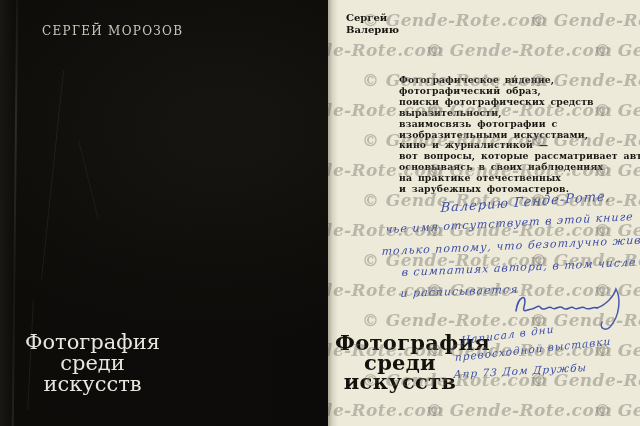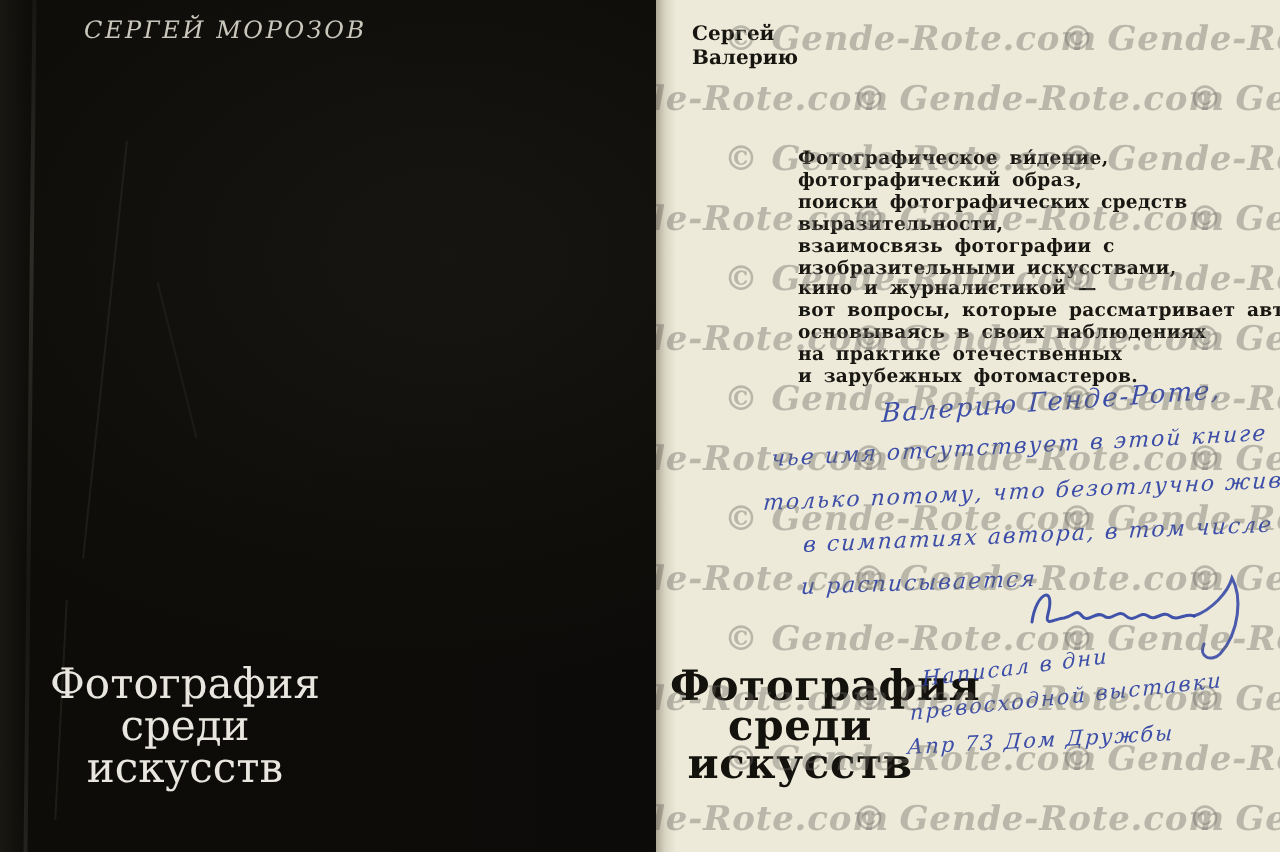--- a/index.html
+++ b/index.html
@@ -11,22 +11,22 @@
            radial-gradient(ellipse 420px 300px at 68% 30%, #171511 0%, rgba(23,21,17,0) 70%),
            linear-gradient(90deg,#191813 0px,#0d0c09 14px,#0c0b09 100%);
          background-color:#0c0b09;}
   .crease{position:absolute;pointer-events:none;}
   .crease.c1{left:14px;top:0;width:2px;height:426px;
              background:linear-gradient(180deg,rgba(225,220,205,.05),rgba(225,220,205,.14) 30%,rgba(225,220,205,.05) 70%,rgba(225,220,205,.10));
              transform:rotate(.6deg);}
   .crease.c2{left:52px;top:70px;width:1px;height:210px;background:rgba(230,225,210,.07);transform:rotate(6deg);}
   .crease.c3{left:88px;top:140px;width:1px;height:80px;background:rgba(230,225,210,.06);transform:rotate(-14deg);}
   .crease.c4{left:30px;top:300px;width:1px;height:110px;background:rgba(230,225,210,.08);transform:rotate(3deg);}
-  .cover-author{position:absolute;left:42px;top:8px;color:#c9c6bb;font-size:12px;
-                letter-spacing:1.3px;white-space:nowrap;font-style:italic;}
+  .cover-author{position:absolute;left:42px;top:24px;color:#c9c6bb;font-size:12px;
+                letter-spacing:1.3px;white-space:nowrap;}
   .cover-title{position:absolute;left:15px;top:332px;width:155px;text-align:center;
                color:#e8e6de;font-size:21px;line-height:21px;font-weight:400;}
   
   .page{position:absolute;left:328px;top:0;width:312px;height:426px;
         background:
           repeating-linear-gradient(180deg,rgba(170,158,128,.10) 0 1px,rgba(0,0,0,0) 1px 7px),
           linear-gradient(100deg,#f1eee1 0%,#edead c 50%,#e9e5d5 100%);
         background-color:#edead9;}
   .page-edge{position:absolute;left:0;top:0;width:10px;height:426px;z-index:6;
              background:linear-gradient(90deg,rgba(70,60,40,.38),rgba(70,60,40,.12) 45%,rgba(70,60,40,0));}

